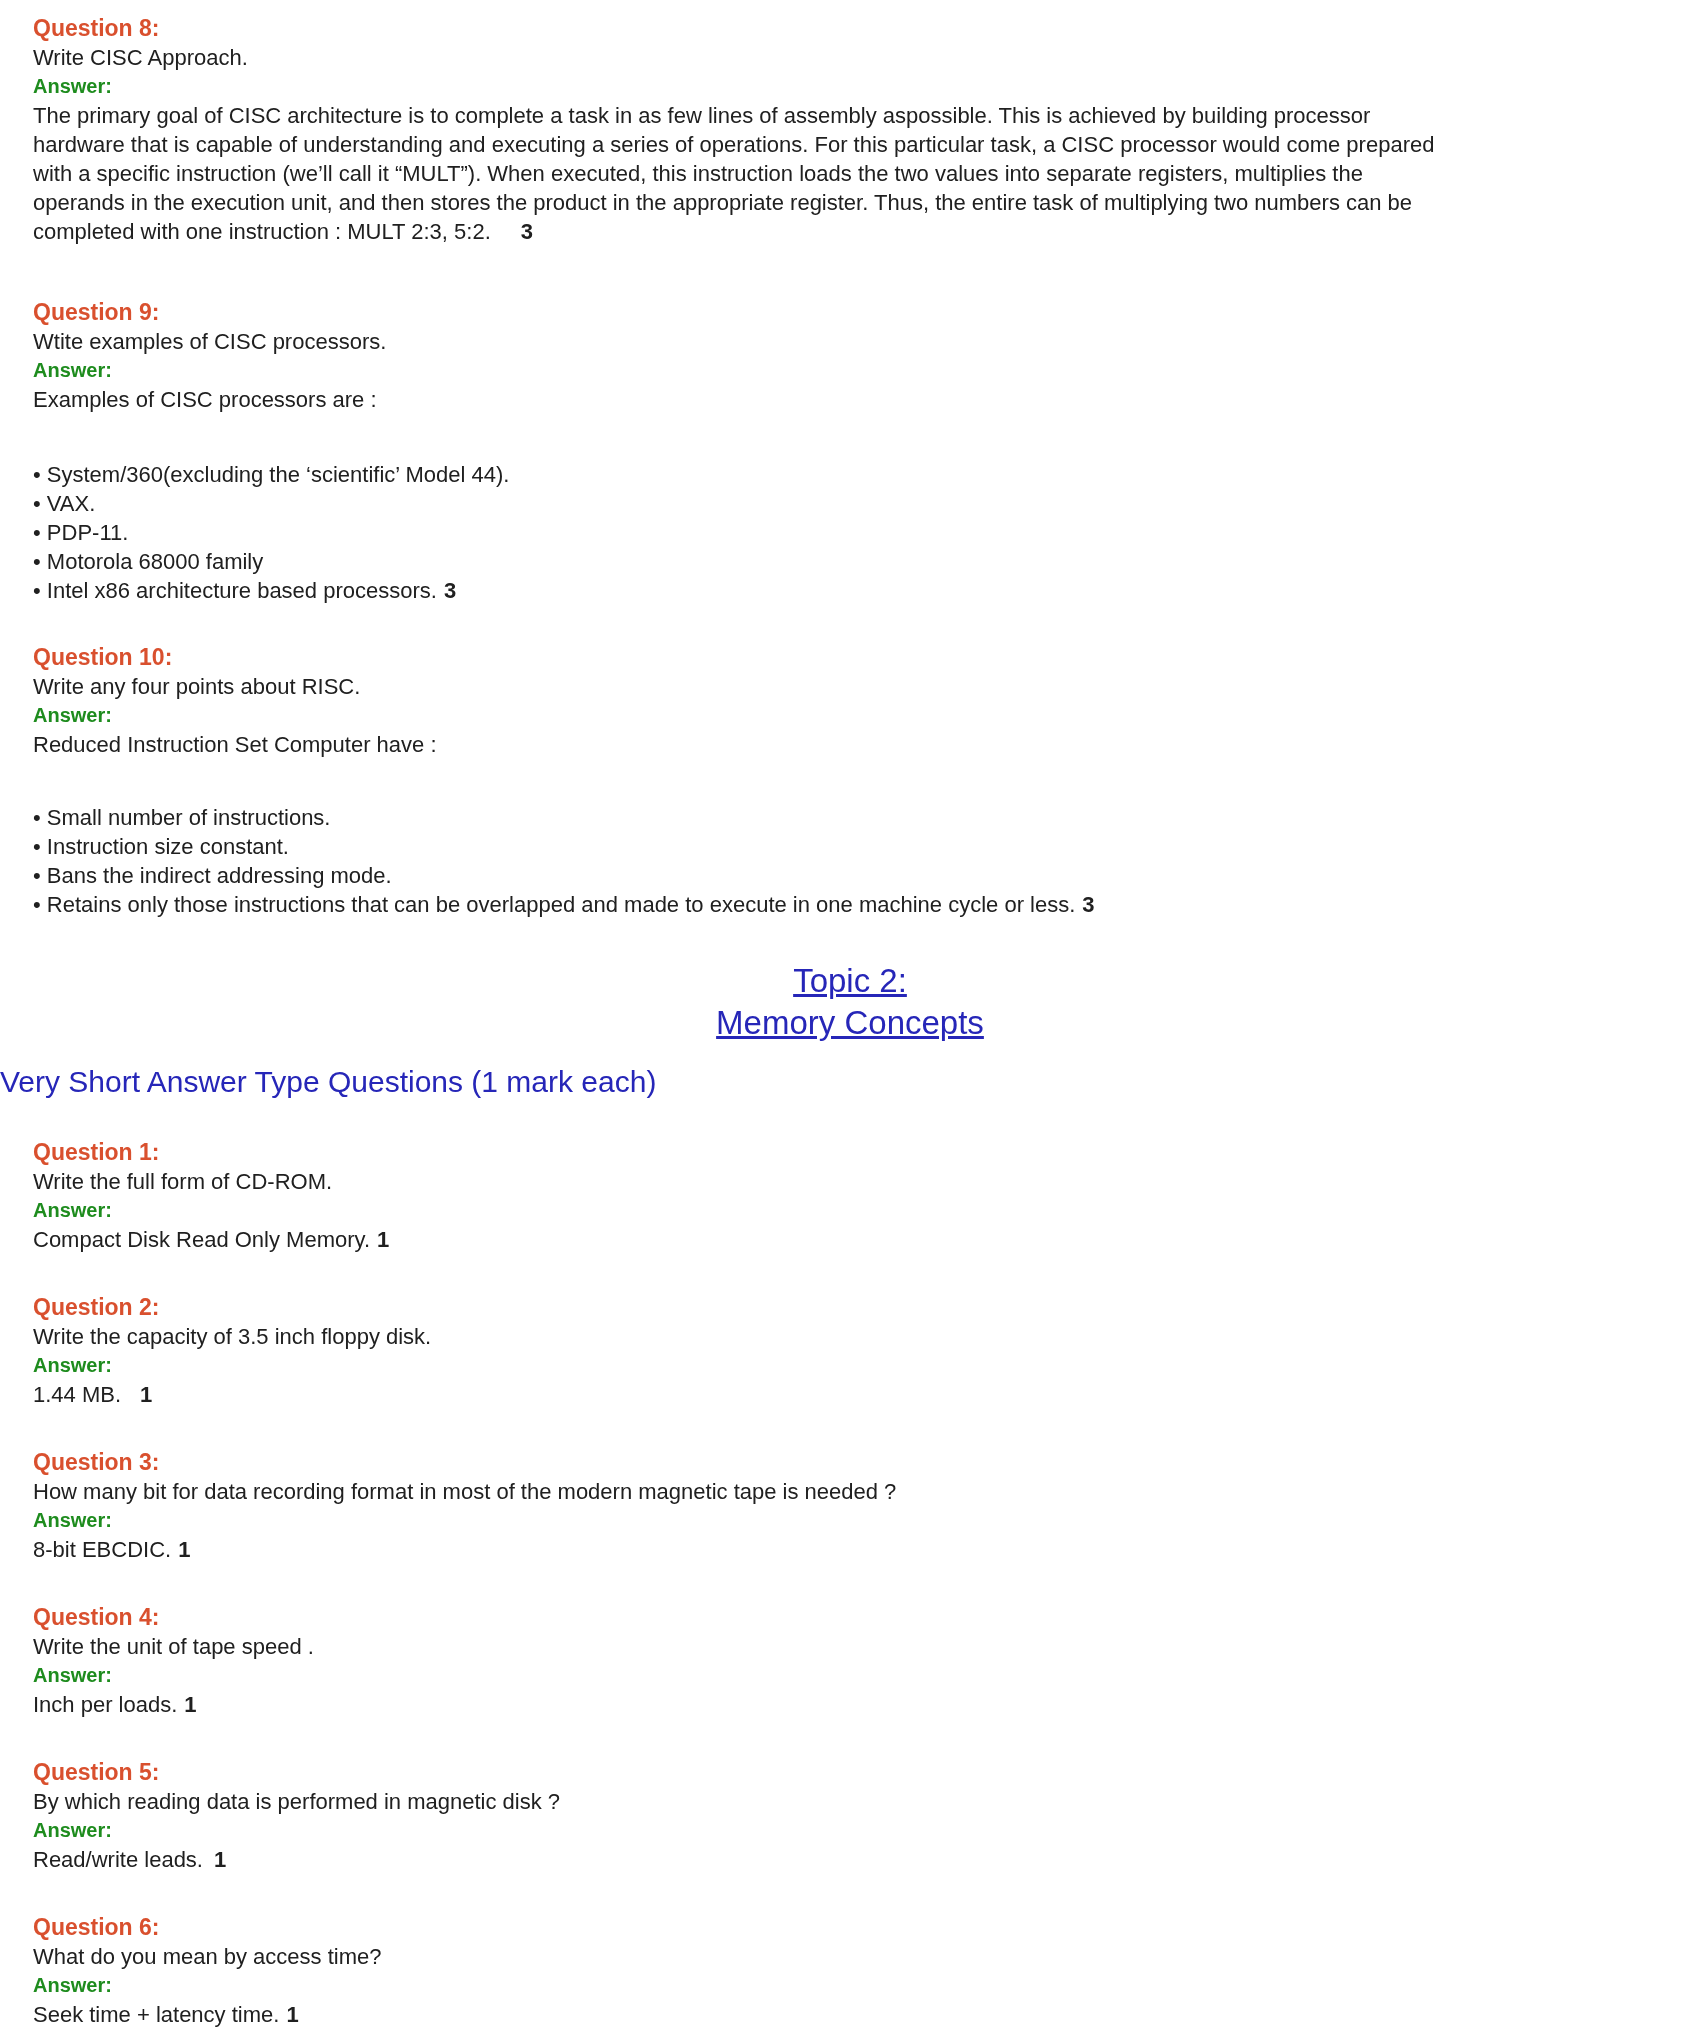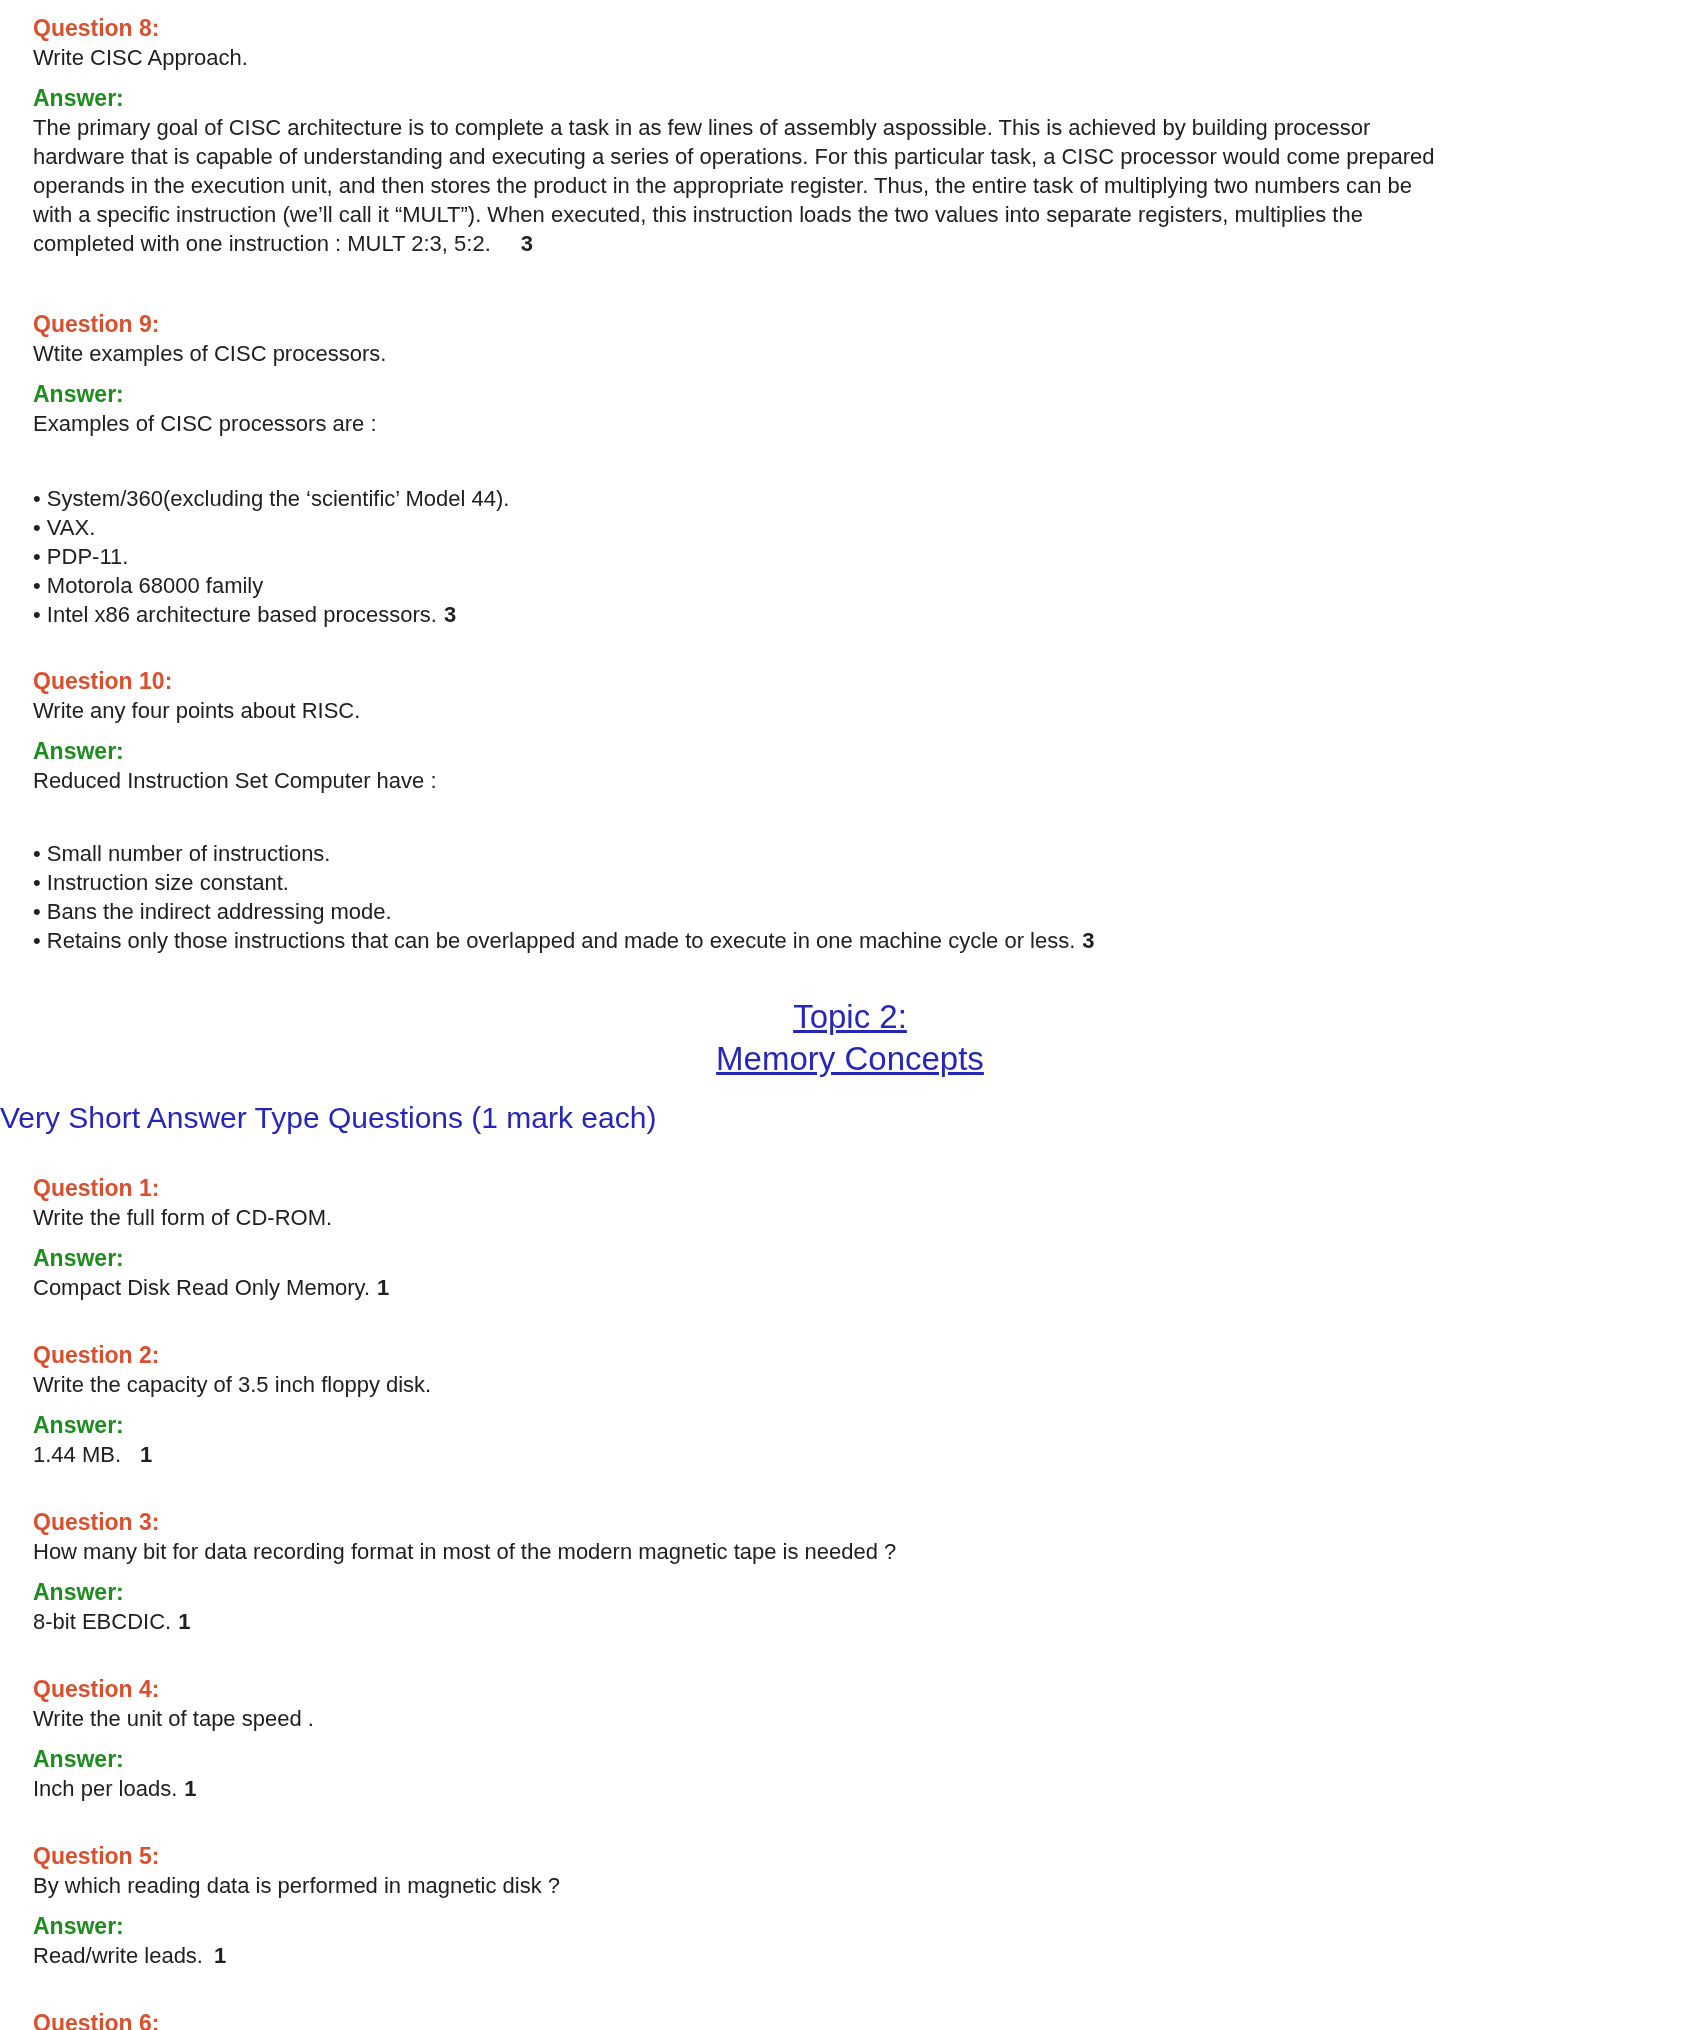--- a/index.html
+++ b/index.html
@@ -8,21 +8,21 @@
     min-height:2030px;
     background:#ffffff;
     font-family:"Liberation Sans","DejaVu Sans",sans-serif;
     font-size:22px;
     line-height:29px;
     color:#202020;
   }
   .content{padding:14px 0 12px 33px;}
   .line{white-space:nowrap;}
   .qlabel{color:#d9502e;font-weight:bold;font-size:23px;}
-  .alabel{color:#1e8c1e;font-weight:bold;font-size:23px;margin-top:12px;}
+  .alabel{color:#1e8c1e;font-weight:bold;font-size:20px;}
   .mark{font-weight:bold;}
   .gap-xs{margin-left:7px;}
   .gap-sm{margin-left:11px;}
   .gap-md{margin-left:19px;}
   .gap-lg{margin-left:30px;}
   .list{margin-top:46px;}
   .list-q10{margin-top:44px;}
   .qa8{margin-bottom:52px;}
   .qa9{margin-bottom:38px;}
   .qa10{margin-bottom:41px;}
@@ -49,22 +49,22 @@
 <body>
 
 <div class="content">
 
   <section class="qa8">
     <div class="qlabel">Question 8:</div>
     <div class="line">Write CISC Approach.</div>
     <div class="alabel">Answer:</div>
     <div class="line">The primary goal of CISC architecture is to complete a task in as few lines of assembly aspossible. This is achieved by building processor</div>
     <div class="line">hardware that is capable of understanding and executing a series of operations. For this particular task, a CISC processor would come prepared</div>
+    <div class="line">with a specific instruction (we’ll call it “MULT”). When executed, this instruction loads the two values into separate registers, multiplies the</div>
     <div class="line">operands in the execution unit, and then stores the product in the appropriate register. Thus, the entire task of multiplying two numbers can be</div>
-    <div class="line">with a specific instruction (we’ll call it “MULT”). When executed, this instruction loads the two values into separate registers, multiplies the</div>
     <div class="line">
       <span>completed with one instruction : MULT 2:3, 5:2.</span><b class="mark gap-lg">3</b>
     </div>
   </section>
 
   <section class="qa9">
     <div class="qlabel">Question 9:</div>
     <div class="line">Wtite examples of CISC processors.</div>
     <div class="alabel">Answer:</div>
     <div class="line">Examples of CISC processors are :</div>

